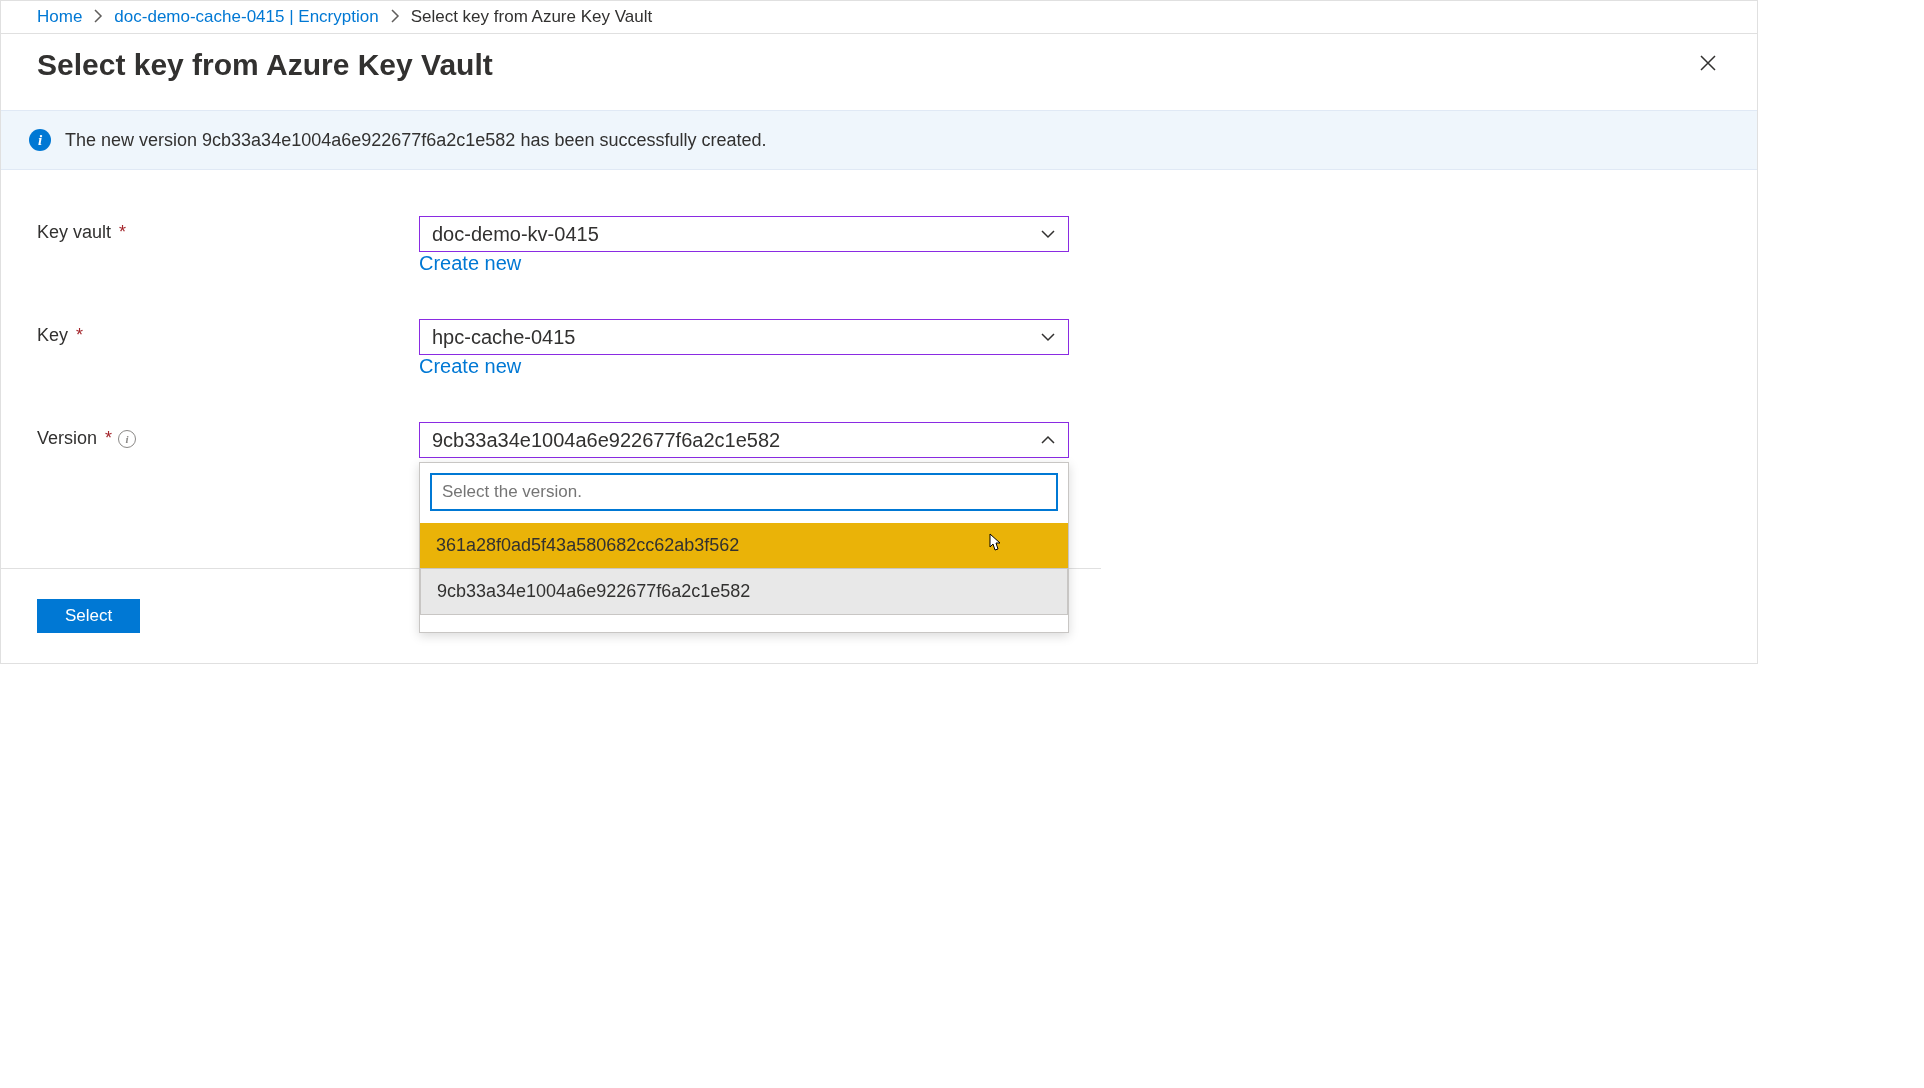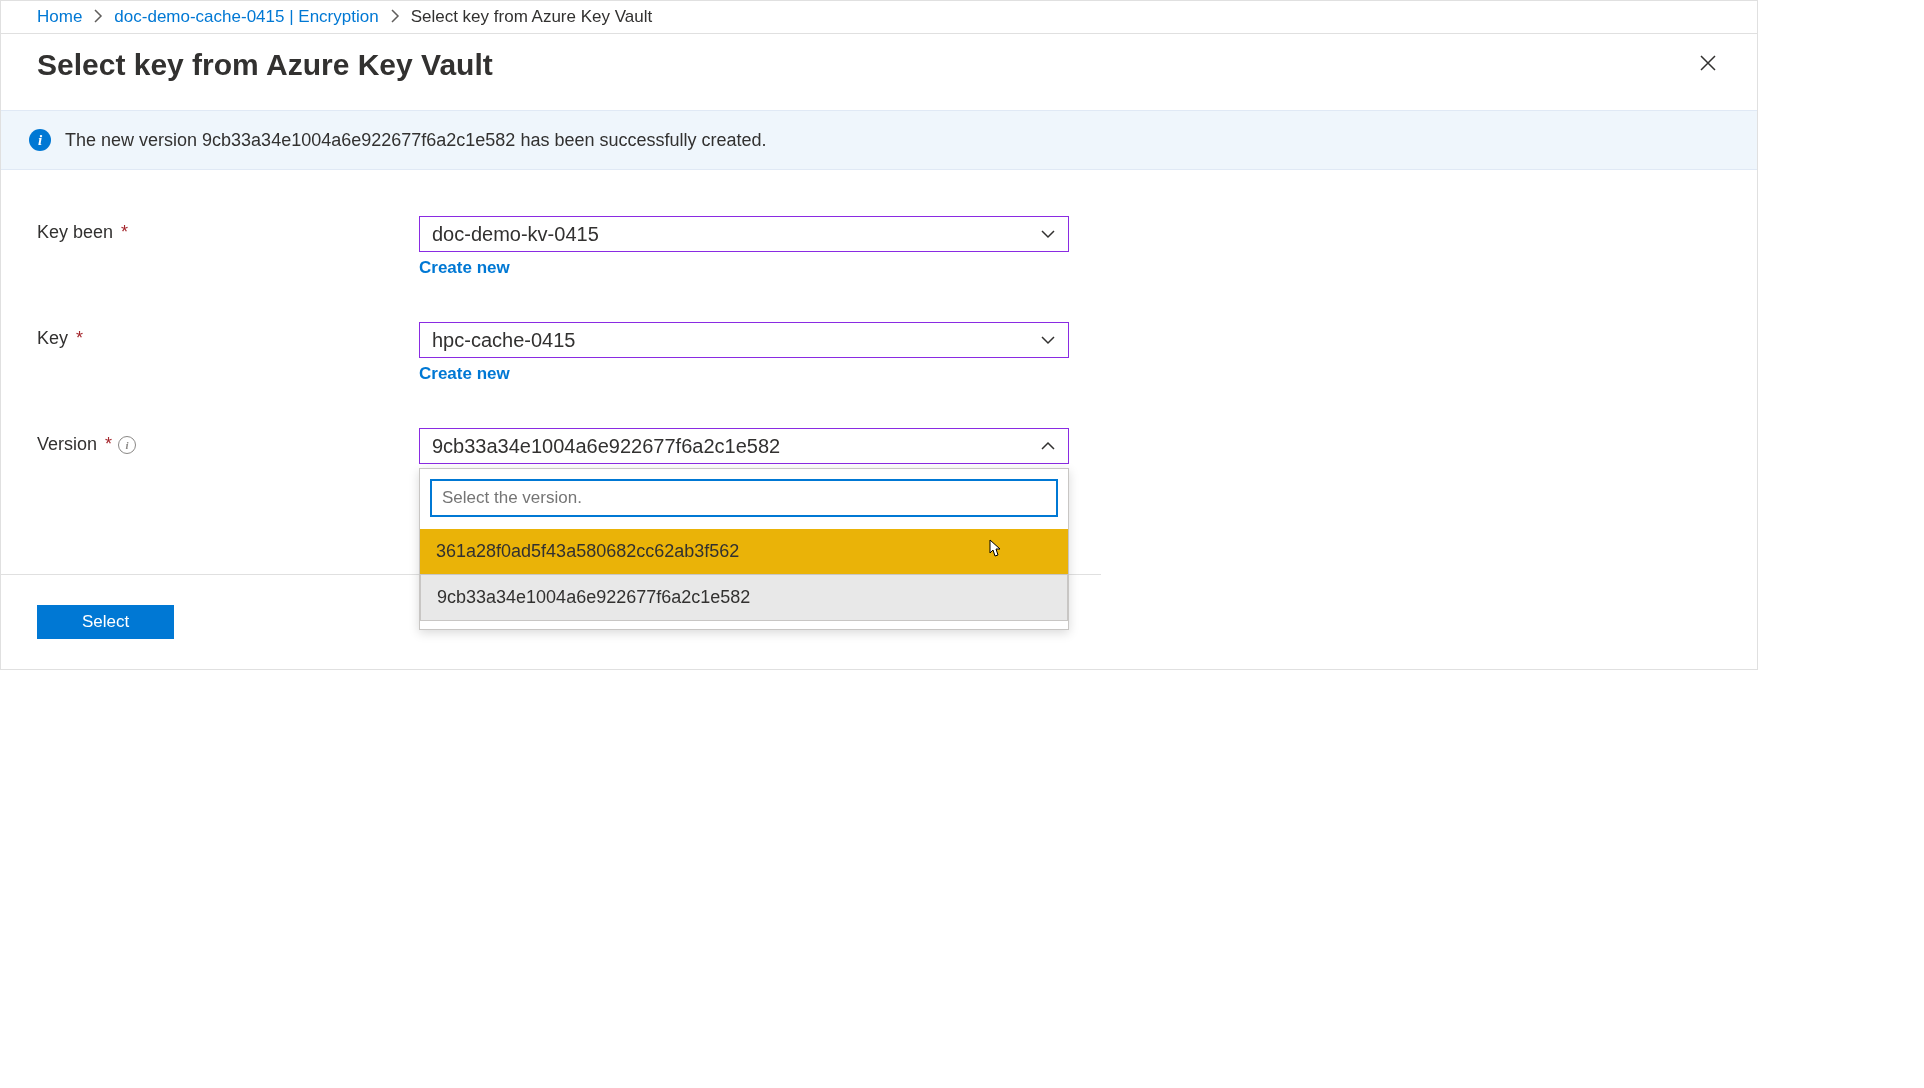--- a/index.html
+++ b/index.html
@@ -116,37 +116,36 @@
     justify-content:space-between;
     padding:0 12px;
     font-size:20px;
     cursor:pointer;
     background:#fff;
     box-sizing:border-box;
   }
   .chevron { width:16px;height:16px; }
   .create-link {
     color: var(--azure-link);
-    font-size:17px;
-    font-weight:700;
-    margin-top:6px;
+    font-size:20px;
+    font-weight:400;
     display:inline-block;
     text-decoration:none;
   }
   
   .dropdown-panel {
     position:absolute;
     top:40px;
     left:0;
     right:0;
     background:#fff;
     border:1px solid #c8c6c4;
     box-shadow:0 3px 10px rgba(0,0,0,0.15);
     z-index:10;
-    padding:10px 10px 8px 10px;
+    padding:10px 10px 17px 10px;
     box-sizing:border-box;
   }
   .search-input {
     width:100%;
     height:38px;
     border:2px solid #0078d4;
     padding:0 10px;
     font-size:17px;
     box-sizing:border-box;
     outline:none;
@@ -173,21 +172,21 @@
     border-top:1px solid var(--border-light);
     padding:30px 36px;
     width:1100px;
     box-sizing:border-box;
   }
   .select-btn {
     background: var(--button-blue);
     color:#fff;
     border:none;
     font-size:17px;
-    padding:7px 45px;
+    padding:7px 28px;
     cursor:pointer;
   }
   .spacer-block { height:90px; }
 </style>
 </head>
 <body>
 
 <div class="canvas">
 
   <div class="breadcrumb">
@@ -217,21 +216,21 @@
 
   <div class="info-banner">
     <span class="info-icon">i</span>
     <span>The new version 9cb33a34e1004a6e922677f6a2c1e582 has been successfully created.</span>
   </div>
 
   <div class="form-area">
 
     <div class="form-row">
       <div class="form-label">
-        <span>Key been</span>
+        <span>Key vault</span>
           <span class="required">*</span>
       </div>
       <div class="field-col">
         <div class="select-box">
           <span>doc-demo-kv-0415</span>
           <svg class="chevron" viewBox="0 0 16 16">
               <path d="M2 5 L8 11 L14 5" stroke="#323130" stroke-width="1.5" fill="none"></path>
             </svg>
         </div>
         <a href="#" class="create-link">Create new</a>

